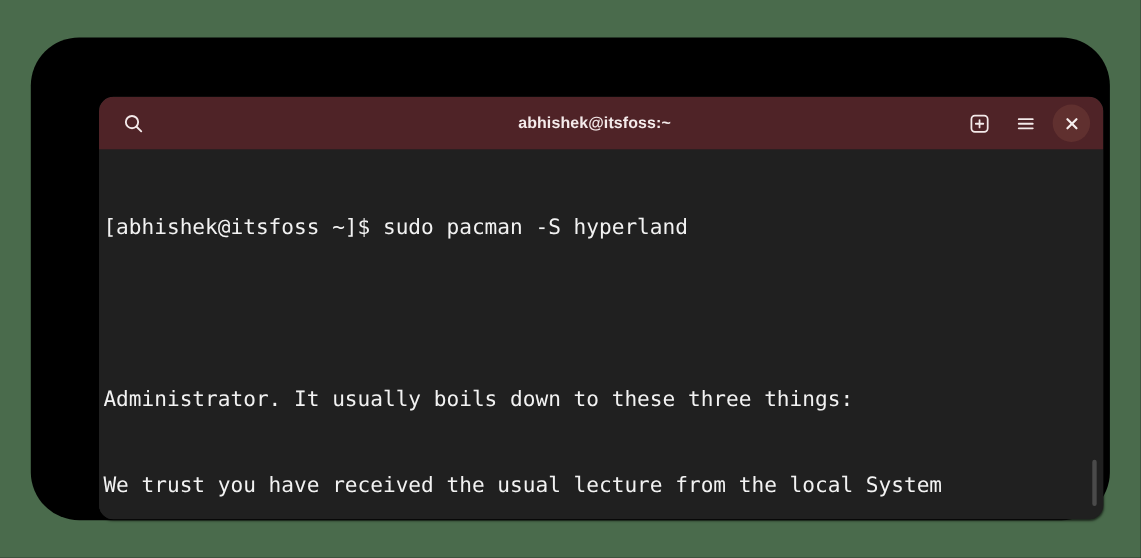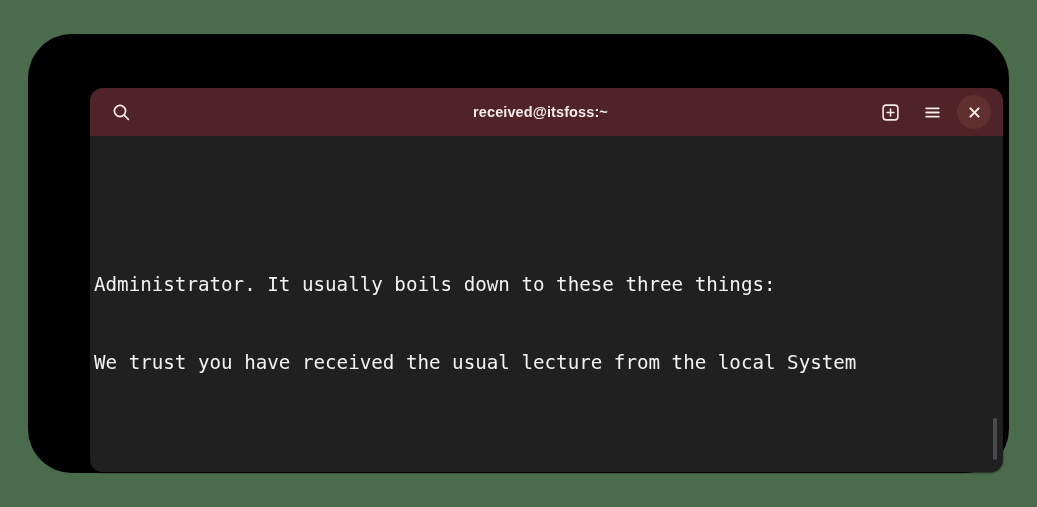--- a/index.html
+++ b/index.html
@@ -137,21 +137,21 @@
 
       <div class="tb-left">
         <div class="tb-btn" id="search-btn">
           <svg width="19" height="19" viewBox="0 0 19 19">
             <circle cx="8" cy="8" r="5.6" fill="none" stroke="#f4eaea" stroke-width="1.7"></circle>
             <line x1="12.2" y1="12.2" x2="16.4" y2="16.4" stroke="#f4eaea" stroke-width="1.7" stroke-linecap="round"></line>
           </svg>
         </div>
       </div>
 
-      <div class="tb-title">received@itsfoss:~</div>
+      <div class="tb-title">abhishek@itsfoss:~</div>
 
       <div class="tb-right">
 
         <div class="tb-btn" id="newtab-btn">
           <svg width="19" height="19" viewBox="0 0 19 19">
             <rect x="2.1" y="2.1" width="14.8" height="14.8" rx="3.2" fill="none" stroke="#f4eaea" stroke-width="1.6"></rect>
             <line x1="9.5" y1="6.1" x2="9.5" y2="12.9" stroke="#f4eaea" stroke-width="1.6" stroke-linecap="round"></line>
             <line x1="6.1" y1="9.5" x2="12.9" y2="9.5" stroke="#f4eaea" stroke-width="1.6" stroke-linecap="round"></line>
           </svg>
         </div>
@@ -170,20 +170,21 @@
             <line x1="11.6" y1="3.4" x2="3.4" y2="11.6" stroke="#f6eeee" stroke-width="2" stroke-linecap="round"></line>
           </svg>
         </div>
 
       </div>
     </div>
 
     <div id="term-body">
 
       <div id="term-text">
+        <span class="line">[abhishek@itsfoss ~]$ sudo pacman -S hyperland</span>
         <span class="line"></span>
         <span class="line">Administrator. It usually boils down to these three things:</span>
         <span class="line">We trust you have received the usual lecture from the local System</span>
         
         
         
         
         
         
         

